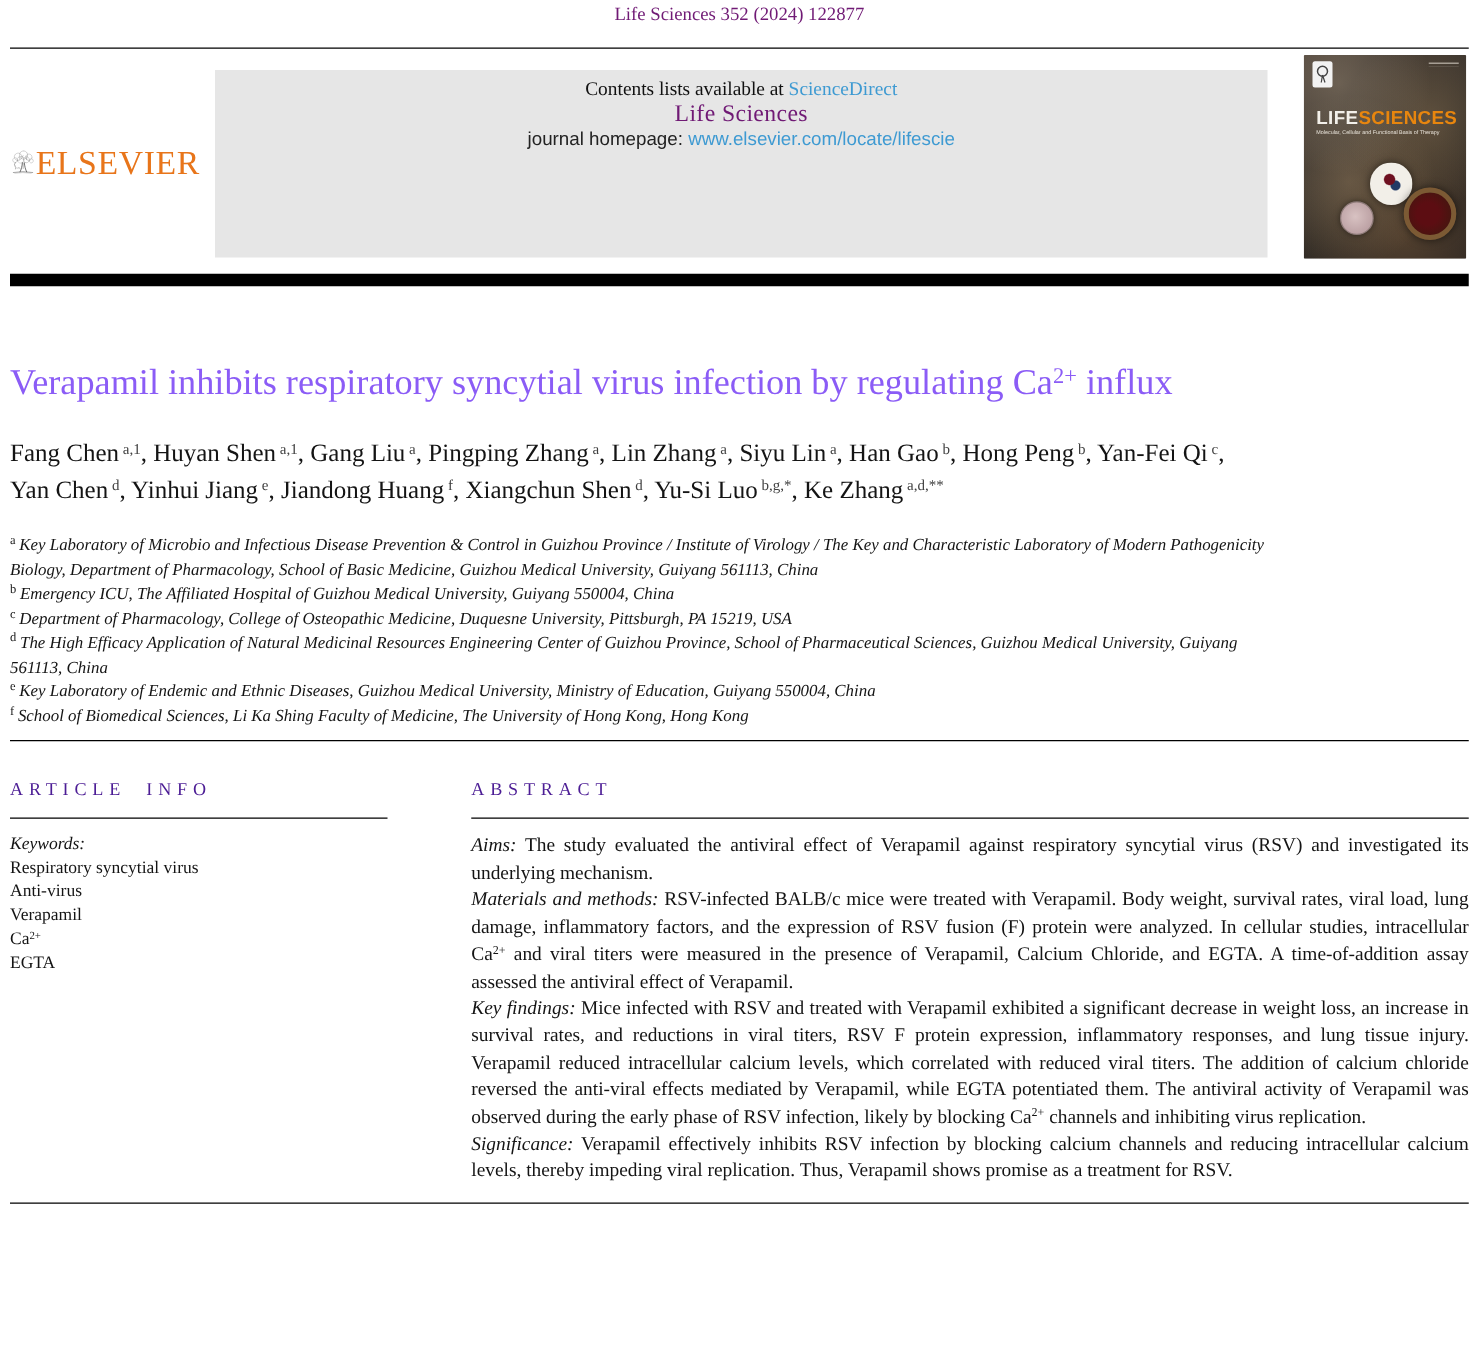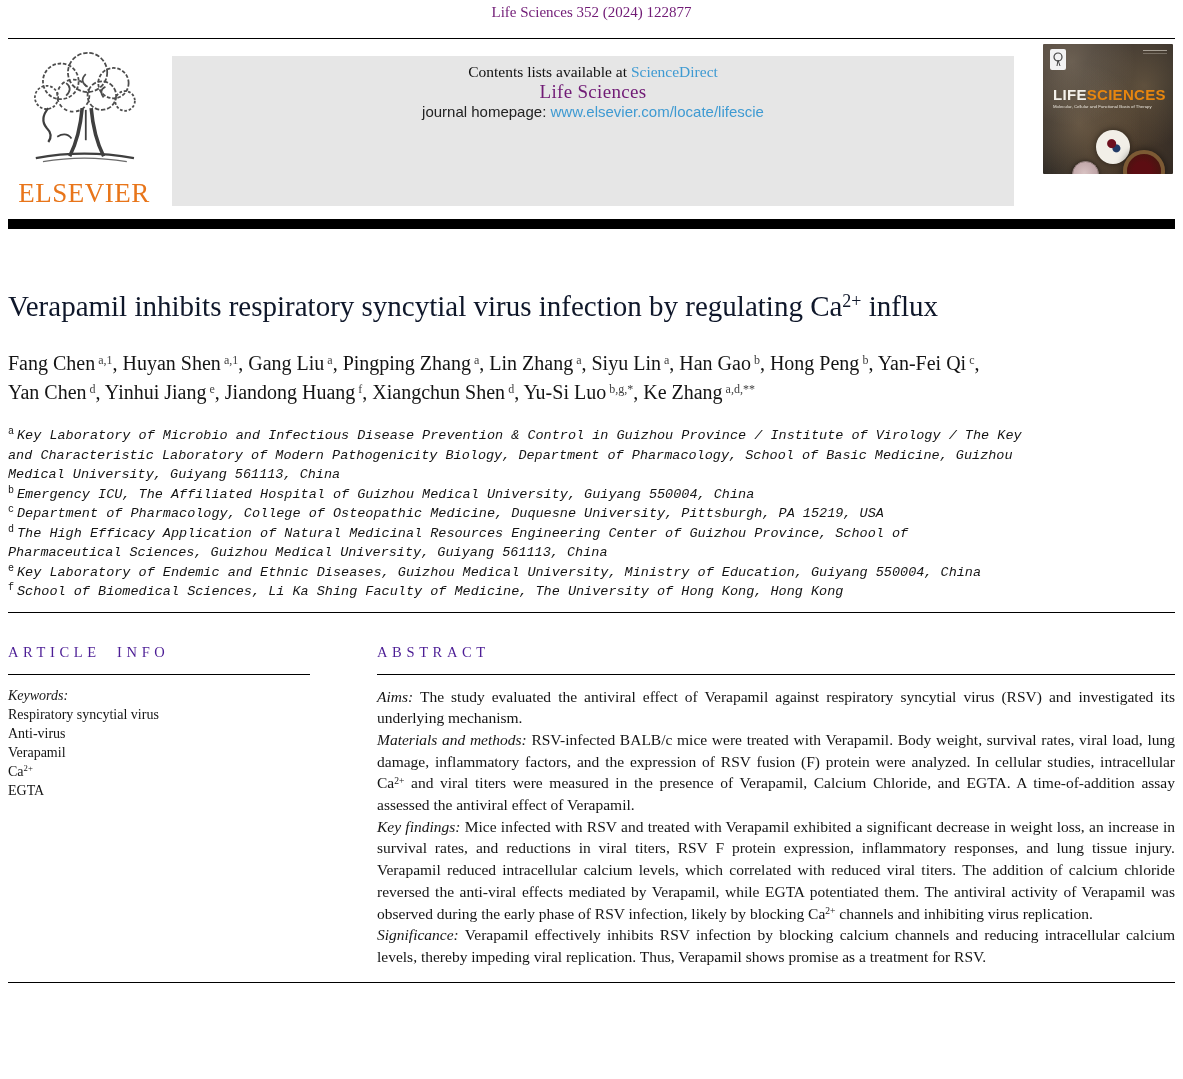--- a/index.html
+++ b/index.html
@@ -6,34 +6,34 @@
   .page {
     width:1183px; height:1079px; box-sizing:border-box;
     padding:2px 8px 0 8px; overflow:hidden;
     font-family:"Liberation Serif", serif; color:#141414;
     position:relative; background:#fff;
   }
   .citation { text-align:center; font-size:15px; color:#701a75; padding-top:2px; }
   .rule { border-top:1.6px solid #000; height:0; }
   .rule-top { margin-top:17px; }
   .masthead { display:flex; margin-top:8px; height:162px; }
-  .publisher { width:152px; flex:none; display:flex; flex-direction:column; align-items:center; padding-top:4px;justify-content:space-between; }
+  .publisher { width:152px; flex:none; display:flex; flex-direction:row; align-items:center; padding-top:4px;justify-content:space-between; }
   .tree-svg { width:126px; height:116px; }
   .publisher-name { font-size:27px; color:#e8751a; letter-spacing:0.5px; margin-top:0px; }
   .banner {
     flex:none; width:842px; margin-left:12px; margin-top:9px; height:150px;
     background:#e6e6e6; box-sizing:border-box; padding:7px 0 9px 0;
     display:flex; flex-direction:column; align-items:center; justify-content:flex-start;
   }
   .contents-line { font-size:15.5px; color:#111; }
   .journal-title { font-size:19px; color:#701a75; letter-spacing:0.3px; }
   .homepage-line { font-family:"Liberation Sans", sans-serif; font-size:15px; color:#222; }
   .link { color:#3e9ad2; text-decoration:none; cursor:pointer; }
   .cover {
-    flex:none; width:130px; height:130px; margin-left:29px; margin-top:-3px;
+    flex:none; width:130px; height:163px; margin-left:29px; margin-top:-3px;
     position:relative; overflow:hidden; border-radius:1px;
     background:
       radial-gradient(circle at 22% 14%, rgba(215,195,165,0.28), rgba(0,0,0,0) 42%),
       radial-gradient(circle at 78% 32%, rgba(165,135,95,0.38), rgba(0,0,0,0) 46%),
       radial-gradient(circle at 28% 62%, rgba(195,165,125,0.30), rgba(0,0,0,0) 50%),
       radial-gradient(circle at 62% 88%, rgba(130,95,60,0.45), rgba(0,0,0,0) 58%),
       linear-gradient(145deg, #4a4038, #2e2a25 60%, #252120);
   }
   .cov-logo { position:absolute; top:5px; left:7px; width:16px; height:21px; background:#f2f2f2; border-radius:2px; display:flex; align-items:center; justify-content:center; }
   .cov-topright { position:absolute; top:6px; right:6px; width:24px; height:7px;
@@ -48,26 +48,26 @@
     box-shadow:0 0 7px rgba(0,0,0,0.55); }
   .cov-c2 { position:absolute; left:29px; top:117px; width:25px; height:25px; border-radius:50%;
     background: radial-gradient(circle at 45% 45%, #d8c2c2, #b19498); border:1px solid #8d7a78;
     background-color:#c9b0b0; box-shadow:0 0 5px rgba(0,0,0,0.5); }
   .cov-c3 { position:absolute; left:80px; top:106px; width:42px; height:42px; border-radius:50%;
     box-sizing:border-box; border:4px solid #7c5a34;
     background: radial-gradient(circle at 45% 50%, #5c0d12 35%, #4a1410 70%, #3a1a10);
     box-shadow:0 0 8px rgba(0,0,0,0.6); }
   .black-bar { height:10px; background:#000; margin-top:10px; }
 
-  .title { font-weight:normal; font-size:29px; line-height:42px; margin:56px 0 0 0; max-width:955px; color:#0f172a; }
+  .title { font-weight:normal; font-size:29px; line-height:42px; margin:56px 0 0 0; max-width:955px; color:#8b5cf6; }
   sup { font-size:62%; line-height:0; position:relative; vertical-align:baseline; top:-0.5em; }
   .authors { margin-top:22px; font-size:20px; line-height:29px; max-width:1005px; }
   .author-sup { color:#404040; font-size:12px; margin-left:3px; }
   .affiliations { margin-top:19px; font-size:13.5px; line-height:19.5px; max-width:1015px; }
-  .affil-line { font-style:italic;font-family:Liberation Mono, monospace; }
+  .affil-line { font-style:italic; }
   .affil-marker { font-style:normal; font-size:10px; margin-right:3px; color:#141414; }
   .rule-mid { margin-top:10px; }
 
   .columns { display:flex; margin-top:31px; }
   .col-left { width:302px; flex:none; }
   .col-right { flex:1; margin-left:67px; }
   .section-heading { font-size:14.5px; letter-spacing:0.32em; color:#4c1d95; }
   .section-rule { border-top:1.3px solid #000; margin:13px 0 11px 0; }
   .keywords-label { font-style:italic; font-size:14px; line-height:19px; }
   .keyword { font-size:14px; line-height:19px; }

